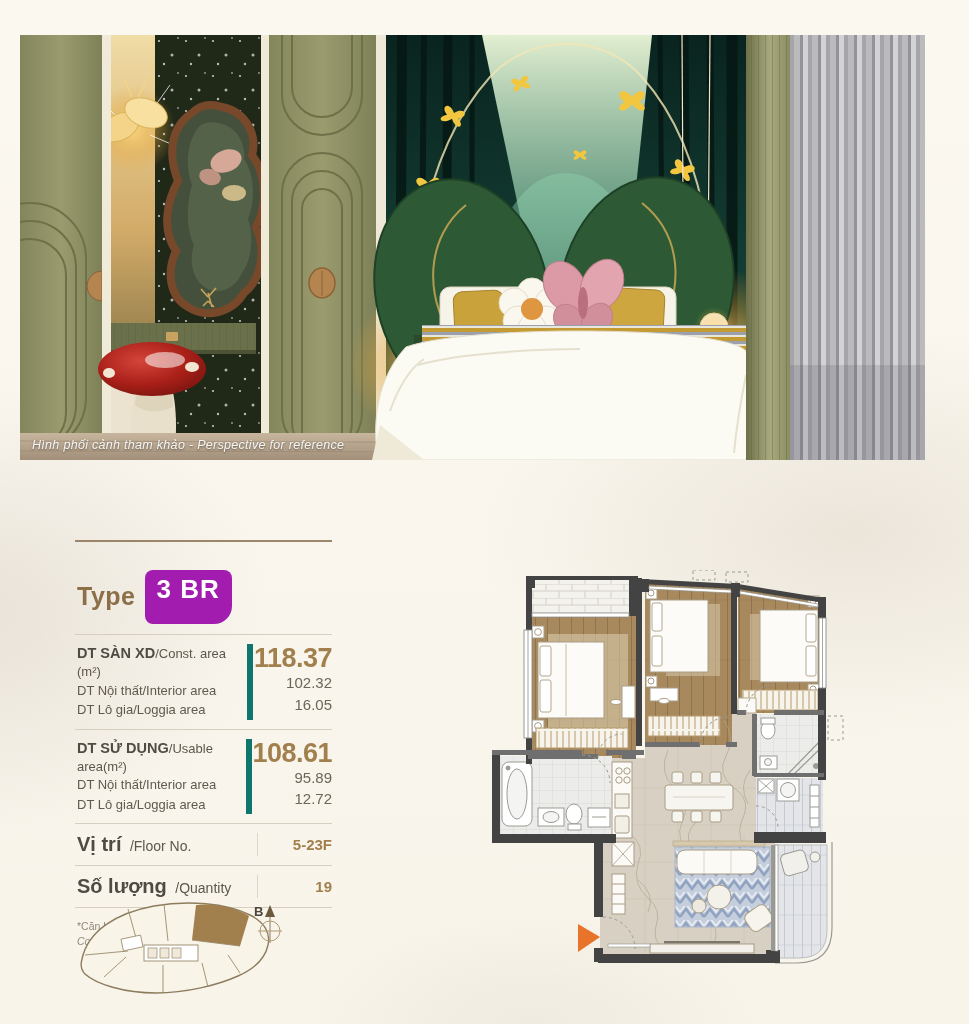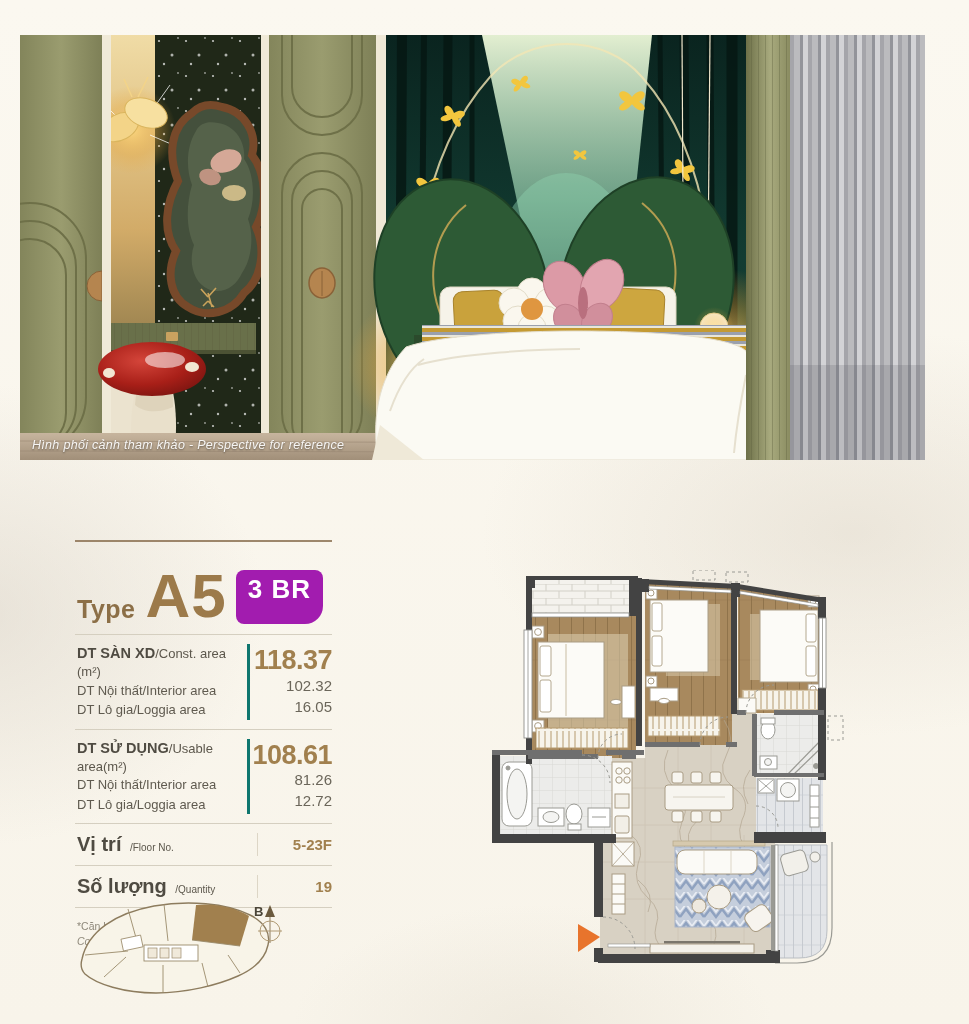--- a/index.html
+++ b/index.html
@@ -16,40 +16,40 @@
   
   .hero{position:absolute;left:20px;top:35px;width:905px;height:425px;overflow:hidden;background:#c2410c;}
   .hero svg{display:block;}
   .hero-caption{
     position:absolute;left:12px;bottom:8px;color:rgba(255,255,255,.92);
     font-size:12.5px;font-style:italic;letter-spacing:.3px;text-shadow:0 1px 2px rgba(0,0,0,.45);
   }
   
   .info{position:absolute;left:75px;top:540px;width:257px;color:#4f4b42;}
   .info .toprule{height:2px;background:#8d7355;opacity:.85;}
-  .headrow{display:flex;align-items:flex-end;margin:14px 0 10px 2px;}
+  .headrow{display:flex;align-items:center;margin:14px 0 10px 2px;}
   .type-label{font-size:25px;font-weight:bold;color:#8c6f47;margin-top:12px;letter-spacing:.5px;}
   .type-code{font-size:62px;font-weight:bold;color:#9c7a4a;line-height:.92;margin-left:10px;letter-spacing:1px;}
   .badge{
     margin-left:9px;margin-top:14px;background:#a21caf;color:#fff;
     font-size:26px;font-weight:bold;padding:4px 12px 19px 12px;
     border-radius:8px 8px 18px 8px;letter-spacing:1px;
   }
   .sec{border-top:1px solid #d5cfc0;padding:9px 0 9px 2px;display:flex;}
   .sec .labels{width:170px;}
-  .sec .vals{flex:1;border-left:3px solid #0f766e;text-align:right;display:flex;flex-direction:column;justify-content:center;}
+  .sec .vals{flex:1;border-left:6px solid #0f766e;text-align:right;display:flex;flex-direction:column;justify-content:flex-start;}
   .mainlab{font-size:14.5px;font-weight:bold;color:#4f4b42;line-height:1.25;}
   .mainlab .en{font-size:13px;font-weight:normal;color:#5c574c;}
   .sublab{font-size:13px;color:#5f5a4f;line-height:1.5;}
   .mainval{font-size:27px;font-weight:bold;color:#a1804e;line-height:1.05;letter-spacing:-.5px;}
   .subval{font-size:15px;color:#6b665a;line-height:1.42;}
   .rowline{border-top:1px solid #d5cfc0;padding:9px 0 9px 2px;display:flex;align-items:center;}
   .rowline .labels{width:170px;}
   .rowline .biglab{font-size:20px;font-weight:bold;color:#4f4b42;}
-  .rowline .en2{font-size:10px;color:#5c574c;font-weight:normal;margin-left:4px;}
+  .rowline .en2{font-size:14px;color:#5c574c;font-weight:normal;margin-left:4px;}
   .rowline .vals{flex:1;border-left:1px solid #ddd6c6;text-align:right;font-size:15px;font-weight:bold;color:#a1804e;align-self:stretch;display:flex;align-items:center;justify-content:flex-end;margin-left:10px;}
   .lastline{border-top:1px solid #d5cfc0;height:0;}
   .footnote{margin-top:11px;font-size:10.5px;color:#8f897b;line-height:1.45;padding-left:2px;}
   .footnote .l2{font-style:italic;}
   
   .keyplan{position:absolute;left:68px;top:893px;}
   .floorplan{position:absolute;left:488px;top:570px;}
 </style>
 </head>
 <body>
@@ -340,21 +340,20 @@
       </g>
     </svg>
     <div class="hero-caption">Hình phối cảnh tham khảo - Perspective for reference</div>
   </div>
 
   <div class="info">
     <div class="toprule"></div>
 
     <div class="headrow">
       <span class="type-label">Type</span>
-      <span class="type-code">A5</span>
       <span class="badge">3 BR</span>
     </div>
 
     <div class="sec">
       <div class="labels">
         <div class="mainlab">
           <span>DT SÀN XD</span><span class="en">/Const. area (m²)</span>
         </div>
         <div class="sublab">DT Nội thất/Interior area</div>
         <div class="sublab">DT Lô gia/Loggia area</div>
@@ -369,21 +368,21 @@
     <div class="sec">
       <div class="labels">
         <div class="mainlab">
           <span>DT SỬ DỤNG</span><span class="en">/Usable area(m²)</span>
         </div>
         <div class="sublab">DT Nội thất/Interior area</div>
         <div class="sublab">DT Lô gia/Loggia area</div>
       </div>
       <div class="vals">
         <div class="mainval">108.61</div>
-        <div class="subval">81.26</div>
+        <div class="subval">95.89</div>
         <div class="subval">12.72</div>
       </div>
     </div>
 
     <div class="rowline">
       <div class="labels">
         <span class="biglab">Vị trí</span>
         <span class="en2">/Floor No.</span>
       </div>
       <div class="vals">5-23F</div>

